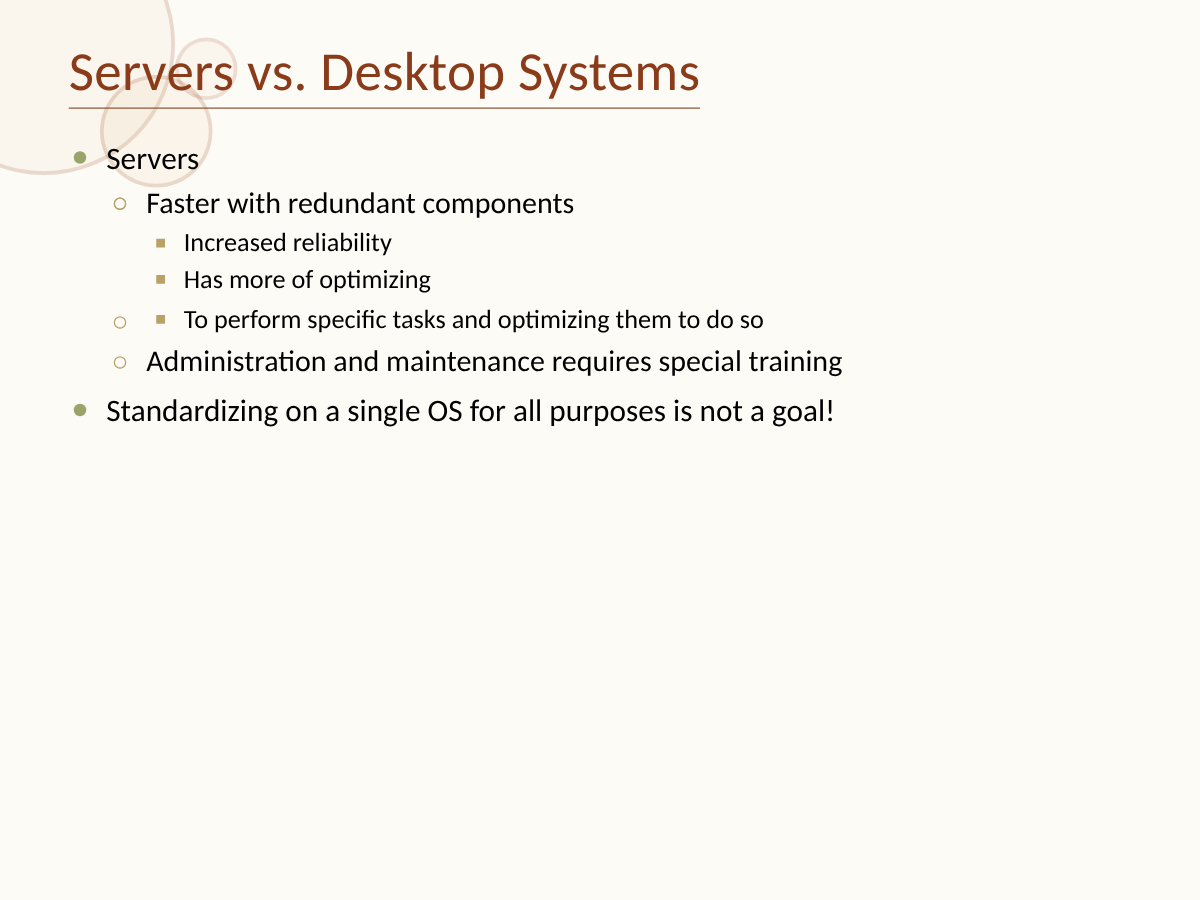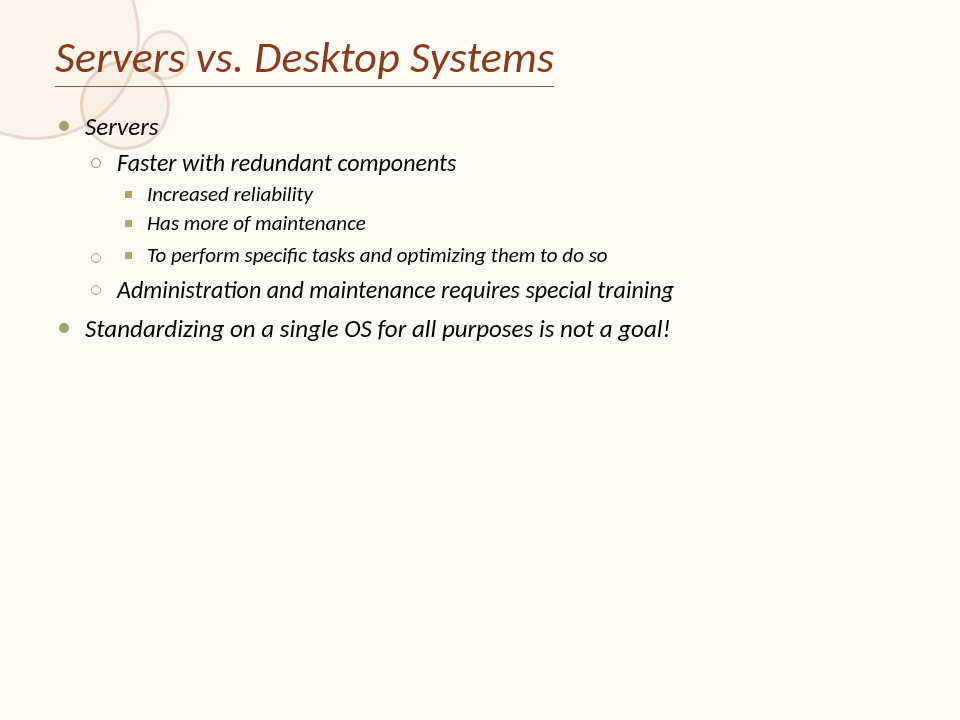--- a/index.html
+++ b/index.html
@@ -27,21 +27,20 @@
     border: 3px solid rgba(160,82,45,0.18); background: rgba(222,184,135,0.08); }
   .bg-circles .c2 { width: 90px; height: 90px; left: 150px; top: 130px;
     border: 3px solid rgba(160,82,45,0.18); background: rgba(222,184,135,0.10); }
   .bg-circles .c3 { width: 50px; height: 50px; left: 210px; top: 100px;
     border: 3px solid rgba(160,82,45,0.15); background: rgba(222,184,135,0.08); }
 
   .slide {
     position: relative;
     z-index: 1;
     padding: 30px 55px 40px 55px;
-    font-style: italic;
   }
   .title {
     font-size: 44px;
     font-weight: 400;
     color: #8a3b1a;
     margin-bottom: 26px;
     letter-spacing: 0.2px;
   }
   .title .underline {
     border-bottom: 1px solid #8a5a3a;
@@ -142,21 +141,21 @@
       <ul class="lvl2">
         <li>
         </li>
         <li>
           <span>Faster with redundant components</span>
           <ul class="lvl3">
             <li>
               <span>Increased reliability</span>
             </li>
             <li>
-              <span>Has more of maintenance</span>
+              <span>Has more of optimizing</span>
             </li>
           </ul>
         </li>
         <li>
           <ul class="lvl3">
             <li>
               <span>To perform specific tasks and optimizing them to do so</span>
             </li>
           </ul>
         </li>

